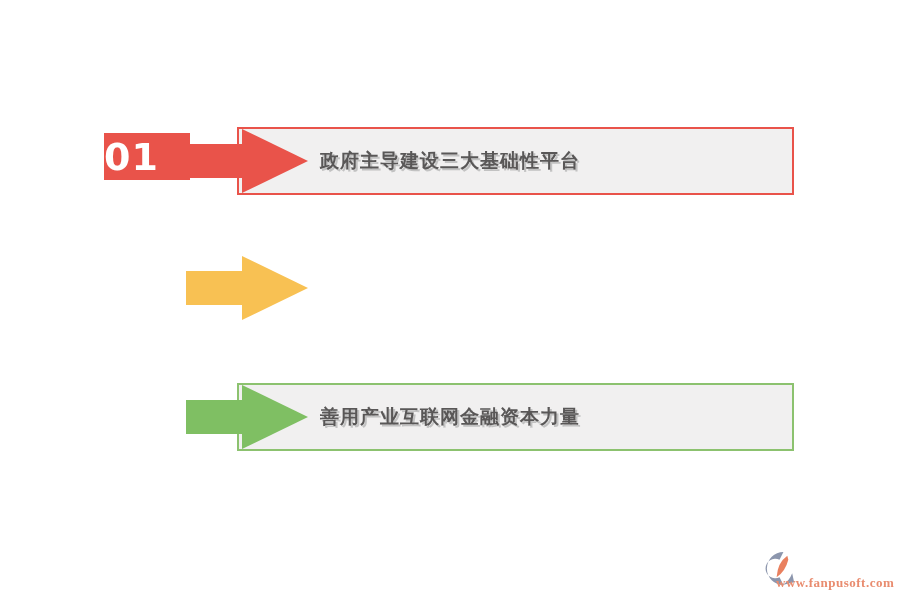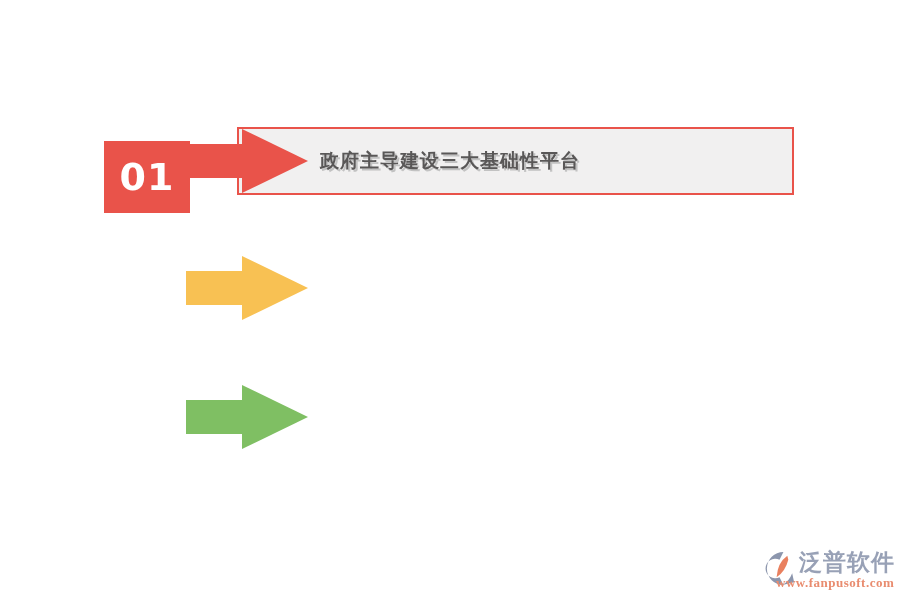--- a/index.html
+++ b/index.html
@@ -21,23 +21,23 @@
     box-sizing:border-box;border:2px solid var(--bc);
     background:#F1F0F0;z-index:1;
   }
   .label{
     position:absolute;left:81px;top:50%;transform:translateY(-50%);
     font-size:19px;font-weight:bold;color:#595757;
     letter-spacing:1px;white-space:nowrap;
     text-shadow:2px 2px 0 #c2c2c2;
   }
   .num-block{
-    position:absolute;left:104px;top:14px;width:86px;height:72px;
+    position:absolute;left:104px;top:6px;width:86px;height:47px;
     background:var(--c);z-index:2;
-    display:flex;align-items:center;justify-content:center;
+    display:flex;align-items:center;justify-content:flex-start;
   }
   .num{
     color:#ffffff;font-size:38px;font-weight:bold;
     font-family:"DejaVu Sans", sans-serif;letter-spacing:1px;
   }
   .arrow{position:absolute;left:0;top:0;width:0;height:0;z-index:2;}
   .arrow-shaft{
     position:absolute;left:186px;top:17px;width:58px;height:34px;
     background:var(--c);z-index:2;
   }
@@ -81,30 +81,32 @@
         <div class="arrow-head"></div>
       </div>
     </div>
       <div class="row" style="--c: #F8C153; --bc: #F6C55F;">
       <div class="arrow">
         <div class="arrow-shaft"></div>
         <div class="arrow-head"></div>
       </div>
     </div>
       <div class="row" style="--c: #7FBF63; --bc: #8CC26F;">
+      <div class="text-box">
+        <span class="label">善用产业互联网金融资本力量</span>
+      </div>
       <div class="arrow">
         <div class="arrow-shaft"></div>
         <div class="arrow-head"></div>
       </div>
     </div>
     </div>
 
   <div class="watermark">
     <svg class="wm-icon" width="37" height="37" viewBox="0 0 38 38" xmlns="http://www.w3.org/2000/svg">
       <path d="M22 2 A17 17 0 1 0 22 36 L18 28 A10 10 0 1 1 18 10 Z" fill="#8C96AD"></path>
       <path d="M26 6 Q16 13 15 28 Q24 22 27 10 Z" fill="#E9805F"></path>
       <path d="M31 24 Q28 32 21 36 L33 33 Z" fill="#8C96AD"></path>
     </svg>
-    <span class="wm-brand">泛普软件</span>
     <span class="wm-url">www.fanpusoft.com</span>
   </div>
 
 </div>
 
 </body></html>

